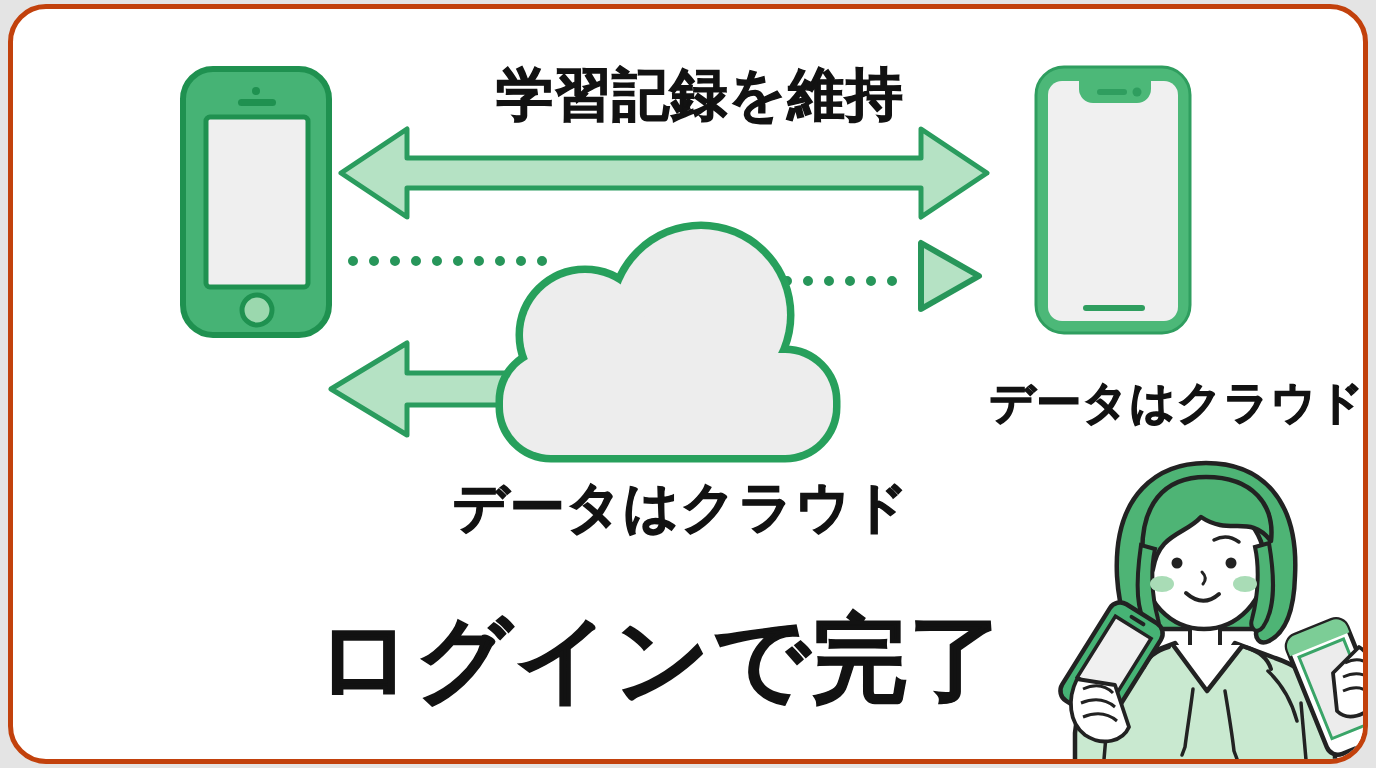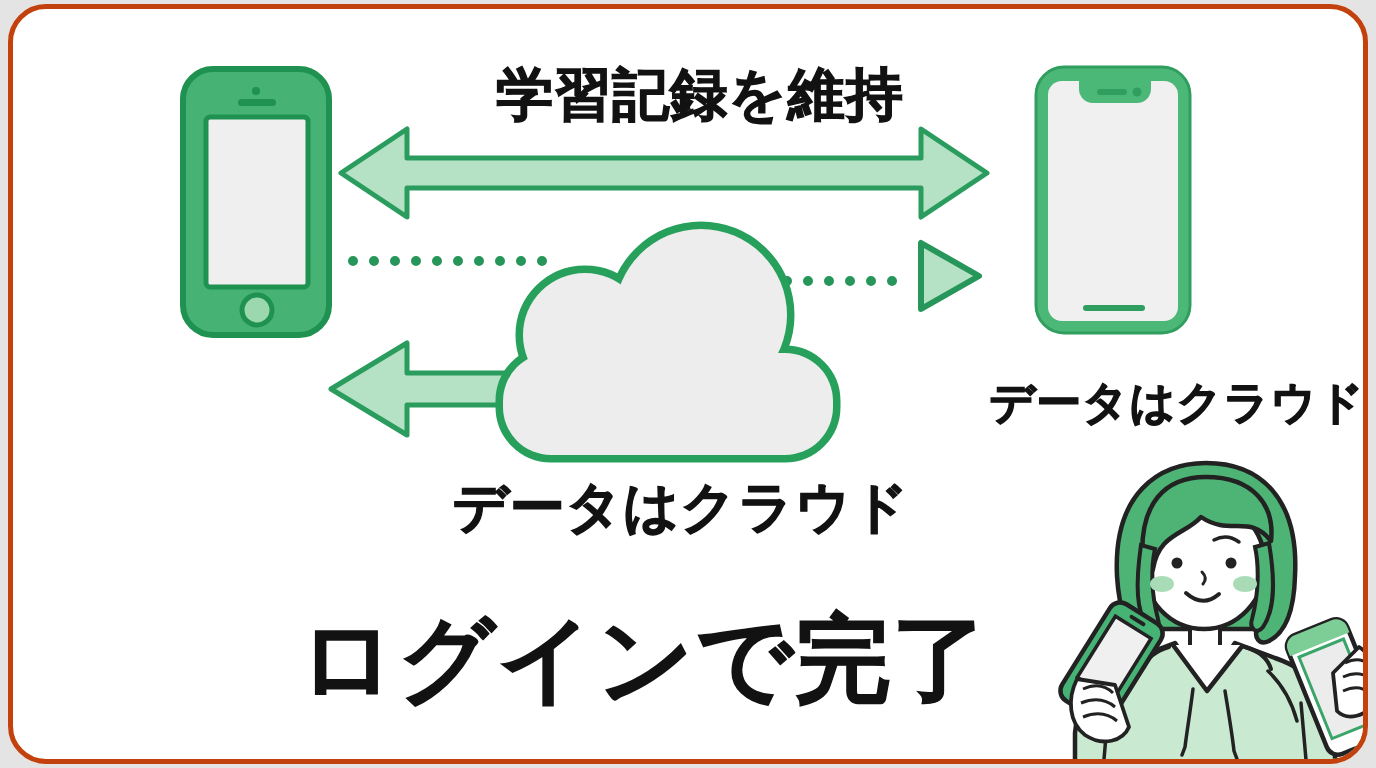--- a/index.html
+++ b/index.html
@@ -6,21 +6,21 @@
   #stage{position:relative;width:1376px;height:768px;background:#e4e4e4;overflow:hidden;
          font-family:"Liberation Sans","DejaVu Sans",sans-serif;}
   #card{position:absolute;left:8px;top:4px;right:8px;bottom:4px;background:#ffffff;
         border:5px solid #c2410c;border-radius:38px;overflow:hidden;}
   #diagram-svg{position:absolute;left:-10px;top:-6px;width:1376px;height:768px;}
   .label{position:absolute;color:#121212;font-weight:900;white-space:nowrap;
          -webkit-text-stroke:1.2px #121212;letter-spacing:1px;}
   .label-title{left:432px;top:48px;width:510px;text-align:center;font-size:57px;}
   .label-guest{left:968px;top:364px;width:392px;text-align:center;font-size:45px;}
   .label-cloud{left:428px;top:462px;width:480px;text-align:center;font-size:55px;}
-  .label-footer{left:286px;top:588px;width:740px;text-align:left;font-size:95px;letter-spacing:2px;}
+  .label-footer{left:278px;top:588px;width:740px;text-align:center;font-size:95px;letter-spacing:2px;}
 </style>
 </head>
 <body>
 
 <div id="stage">
   <div id="card">
 
     <svg id="diagram-svg" viewBox="0 0 1376 768">
 
       <g>

